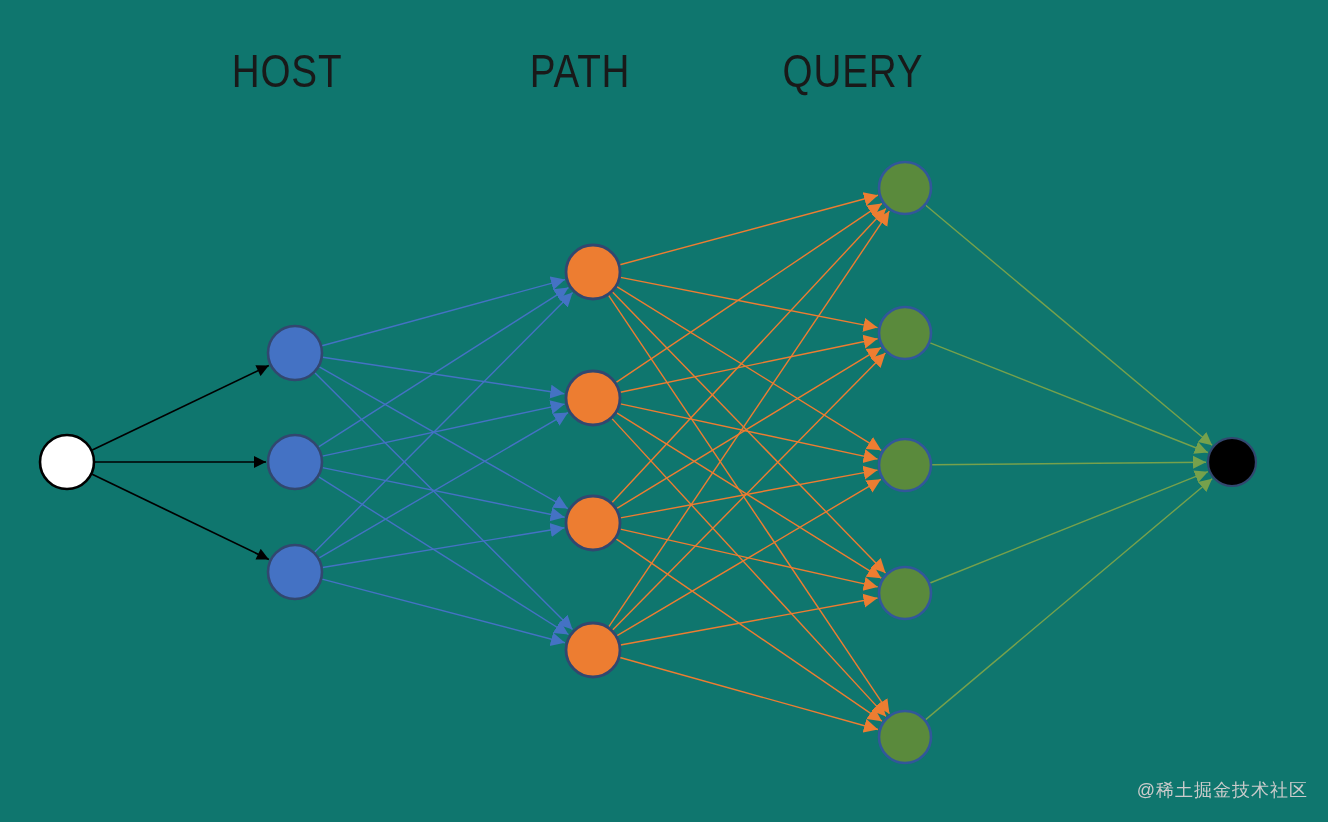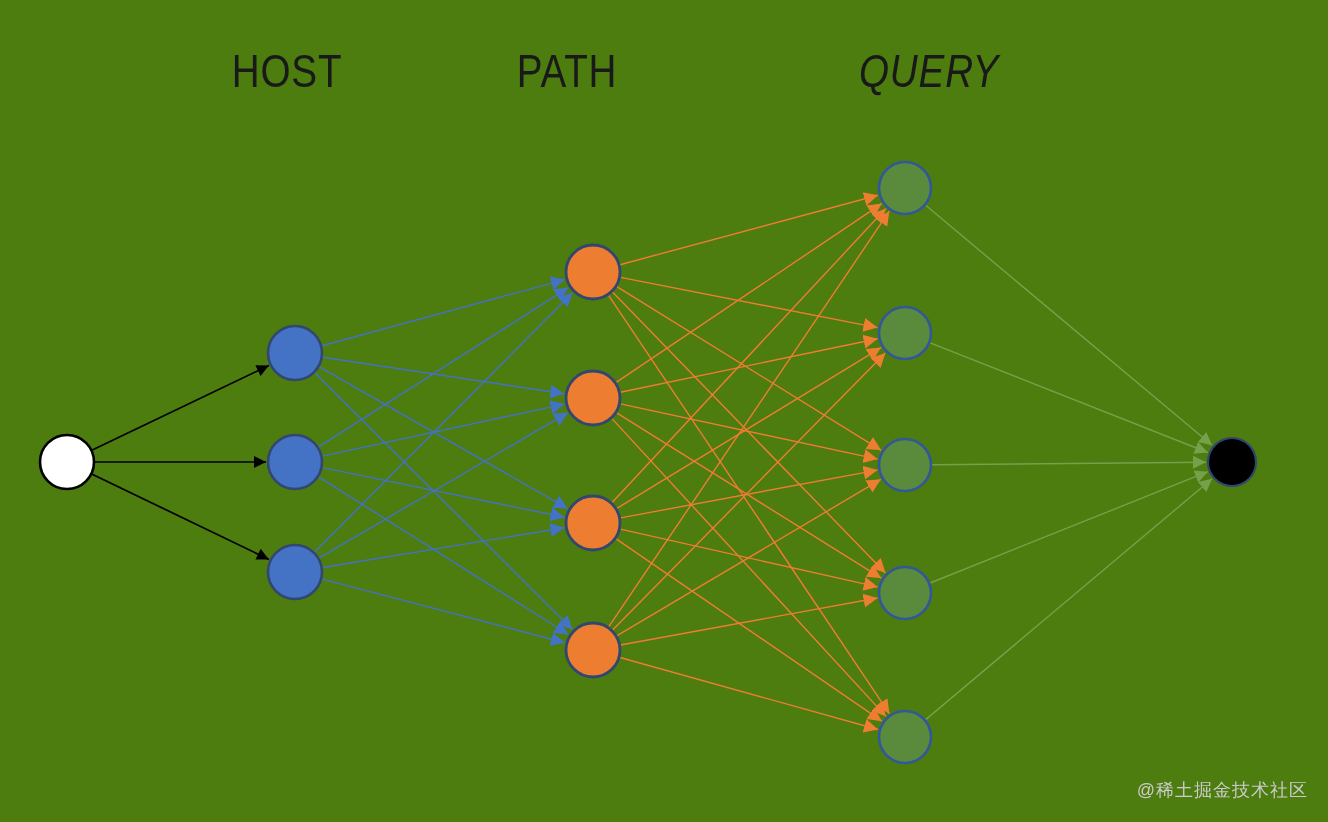--- a/index.html
+++ b/index.html
@@ -5,21 +5,21 @@
   html, body {
     margin: 0;
     padding: 0;
     background: #ffffff;
     font-family: "Liberation Sans", sans-serif;
   }
   .canvas {
     position: relative;
     width: 1328px;
     height: 822px;
-    background: #4d7c0f;
+    background: #0f766e;
     overflow: hidden;
   }
   .diagram-svg {
     position: absolute;
     left: 0;
     top: 0;
   }
   .layer-label {
     position: absolute;
     transform: translate(-50%, -50%);
@@ -114,22 +114,22 @@
       <circle cx="905" cy="333" r="26" fill="#5a8a3c" stroke="#32579a" stroke-width="2.6"></circle>
       <circle cx="905" cy="465" r="26" fill="#5a8a3c" stroke="#32579a" stroke-width="2.6"></circle>
       <circle cx="905" cy="593" r="26" fill="#5a8a3c" stroke="#32579a" stroke-width="2.6"></circle>
       <circle cx="905" cy="737" r="26" fill="#5a8a3c" stroke="#32579a" stroke-width="2.6"></circle>
       <circle cx="1232" cy="462" r="24" fill="#000000" stroke="#32476f" stroke-width="2.2"></circle>
     </svg>
 
   <span class="layer-label" style="left: 287px; top: 71px;">
     <span class="condense">HOST</span>
   </span>
-  <span class="layer-label" style="left: 567px; top: 71px; text-align: center;">
+  <span class="layer-label" style="left: 580px; top: 71px; text-align: center;">
     <span class="condense">PATH</span>
   </span>
-  <span class="layer-label" style="left: 929px; top: 71px; font-style: italic;">
+  <span class="layer-label" style="left: 853px; top: 71px;">
     <span class="condense">QUERY</span>
   </span>
 
   <span class="watermark" style="color: rgb(203, 203, 203); text-align: center;">@稀土掘金技术社区</span>
 
 </div>
 
 </body></html>

